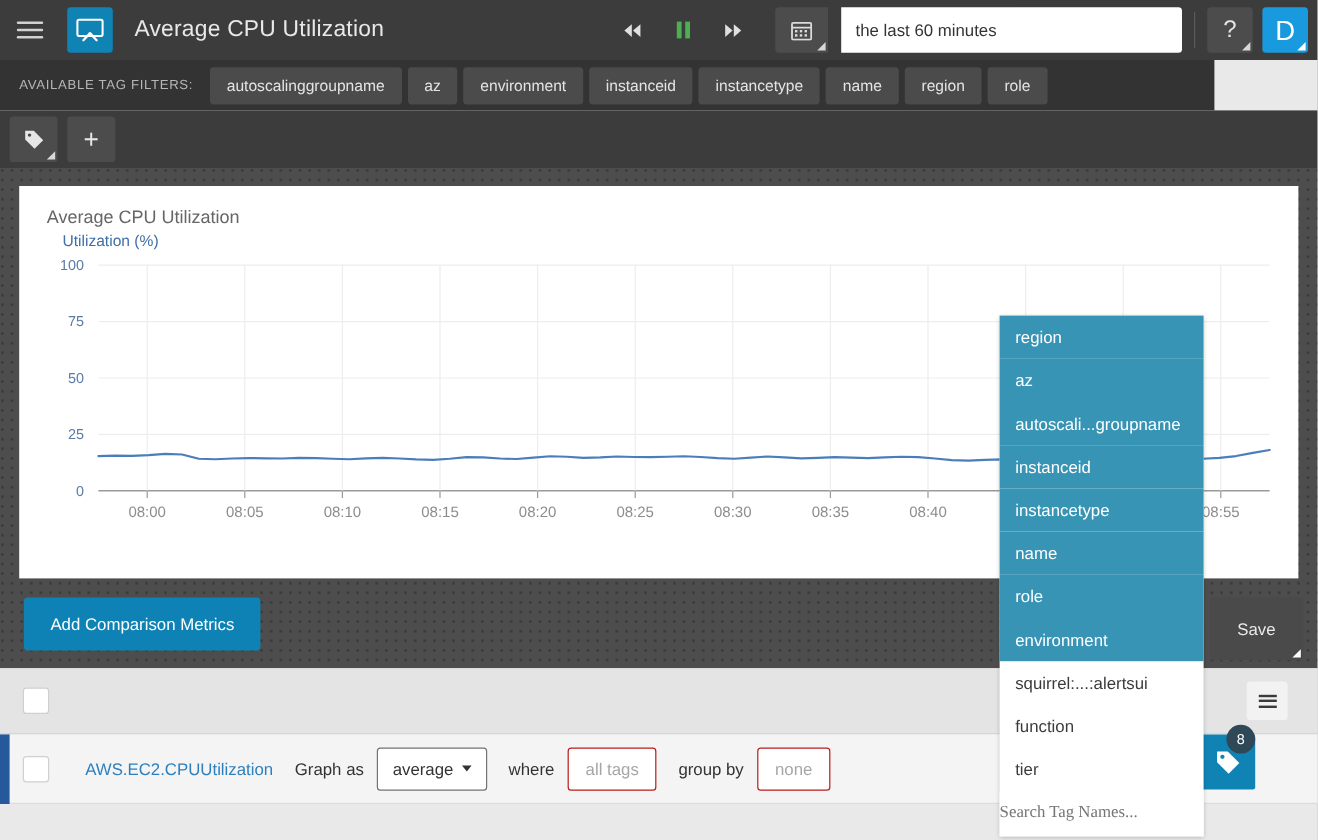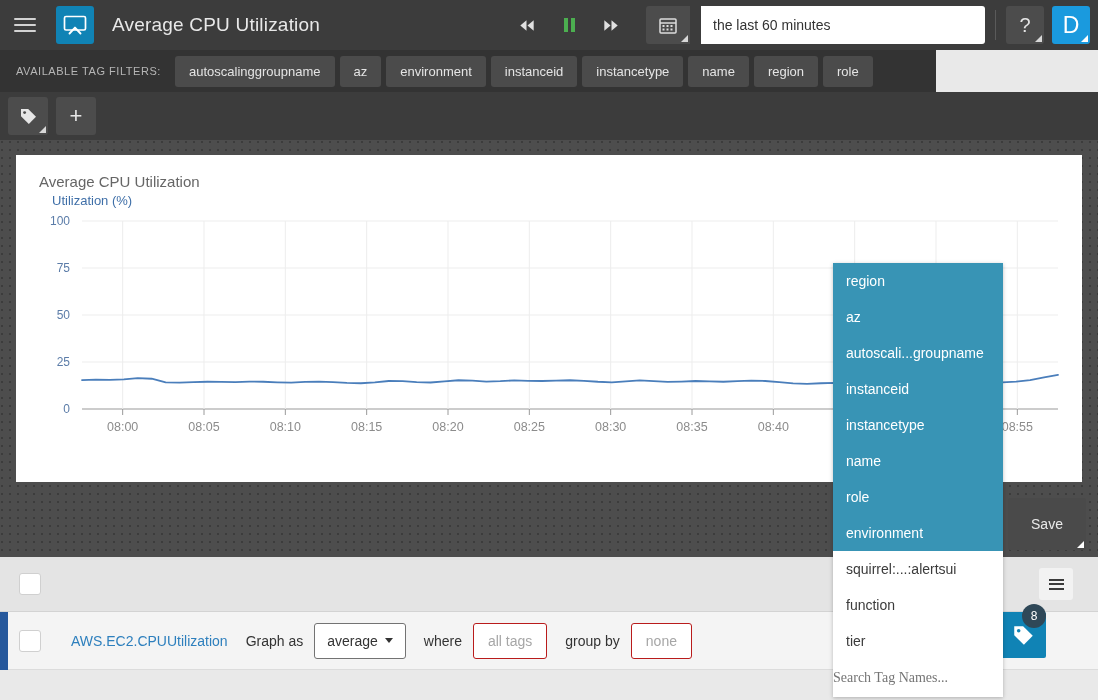--- a/index.html
+++ b/index.html
@@ -78,21 +78,21 @@
   }
   .avatar-btn {
     width: 38px; height: 38px; background: #1a9ade; border-radius: 3px;
     display: flex; align-items: center; justify-content: center;
     color: #fff; font-size: 23px; position: relative; cursor: pointer;
     margin-left: 8px; margin-right: 8px;
   }
 
   
   .tagbar {
-    position: absolute; left: 0; top: 50px; width: 936px; height: 42px;
+    position: absolute; left: 0; top: 50px; width: 1012px; height: 42px;
     background: #333333; display: flex; align-items: center;
   }
   .tagbar-label {
     color: #b6b6b6; font-size: 11px; letter-spacing: .55px;
     margin-left: 16px; margin-right: 14px; white-space: nowrap;
   }
   .tag-chip {
     background: #4b4b4b; color: #e4e4e4; font-size: 13px;
     padding: 8px 14px; border-radius: 3px; margin-right: 5px;
     white-space: nowrap; cursor: pointer;
@@ -376,20 +376,21 @@
             <line x1="920" y1="194" x2="920" y2="200" stroke="#9a9a9a" stroke-width="1"></line>
             <text x="920" y="216" text-anchor="middle" font-size="12.5" fill="#8c8c8c" font-family="&quot;Liberation Sans&quot;, sans-serif">08:50</text>
             <line x1="1001.3333333333334" y1="6" x2="1001.3333333333334" y2="194" stroke="#ededed" stroke-width="1"></line>
             <line x1="1001.3333333333334" y1="194" x2="1001.3333333333334" y2="200" stroke="#9a9a9a" stroke-width="1"></line>
             <text x="1001.3333333333334" y="216" text-anchor="middle" font-size="12.5" fill="#8c8c8c" font-family="&quot;Liberation Sans&quot;, sans-serif">08:55</text>
             <polyline points="66.00,165.05 79.94,164.67 93.89,164.86 107.83,164.30 121.77,163.17 135.71,163.73 149.66,167.30 163.60,167.68 177.54,167.12 191.49,166.74 205.43,166.93 219.37,167.12 233.31,166.55 247.26,166.74 261.20,167.30 275.14,167.68 289.09,166.93 303.03,166.55 316.97,167.12 330.91,167.87 344.86,168.24 358.80,167.30 372.74,165.99 386.69,166.18 400.63,167.12 414.57,167.49 428.51,166.36 442.46,165.24 456.40,165.61 470.34,166.55 484.29,166.18 498.23,165.42 512.17,165.80 526.11,165.99 540.06,165.61 554.00,165.24 567.94,165.80 581.89,166.74 595.83,167.30 609.77,166.36 623.71,165.42 637.66,166.18 651.60,166.93 665.54,166.55 679.49,165.99 693.43,166.36 707.37,166.74 721.31,166.18 735.26,165.61 749.20,165.99 763.14,167.12 777.09,168.43 791.03,168.81 804.97,168.24 818.91,167.87 832.86,168.06 846.80,168.43 860.74,167.87 874.69,167.12 888.63,167.49 902.57,168.24 916.51,167.87 930.46,167.49 944.40,167.87 958.34,168.06 972.29,167.68 986.23,167.30 1000.17,166.55 1014.11,165.05 1028.06,162.42 1042.00,159.97" fill="none" stroke="#4a7ebb" stroke-width="1.8" stroke-linejoin="round" stroke-linecap="round"></polyline>
           </svg>
       </div>
     </div>
 
+    <button class="addcomp-btn">Add Comparison Metrics</button>
 
     <div class="save-btn">
       <span>Save</span>
       <div class="corner-tri"></div>
     </div>
   </div>
 
   <div class="bottom-panel">
     <div class="bp-header">
       <div class="chk"></div>

